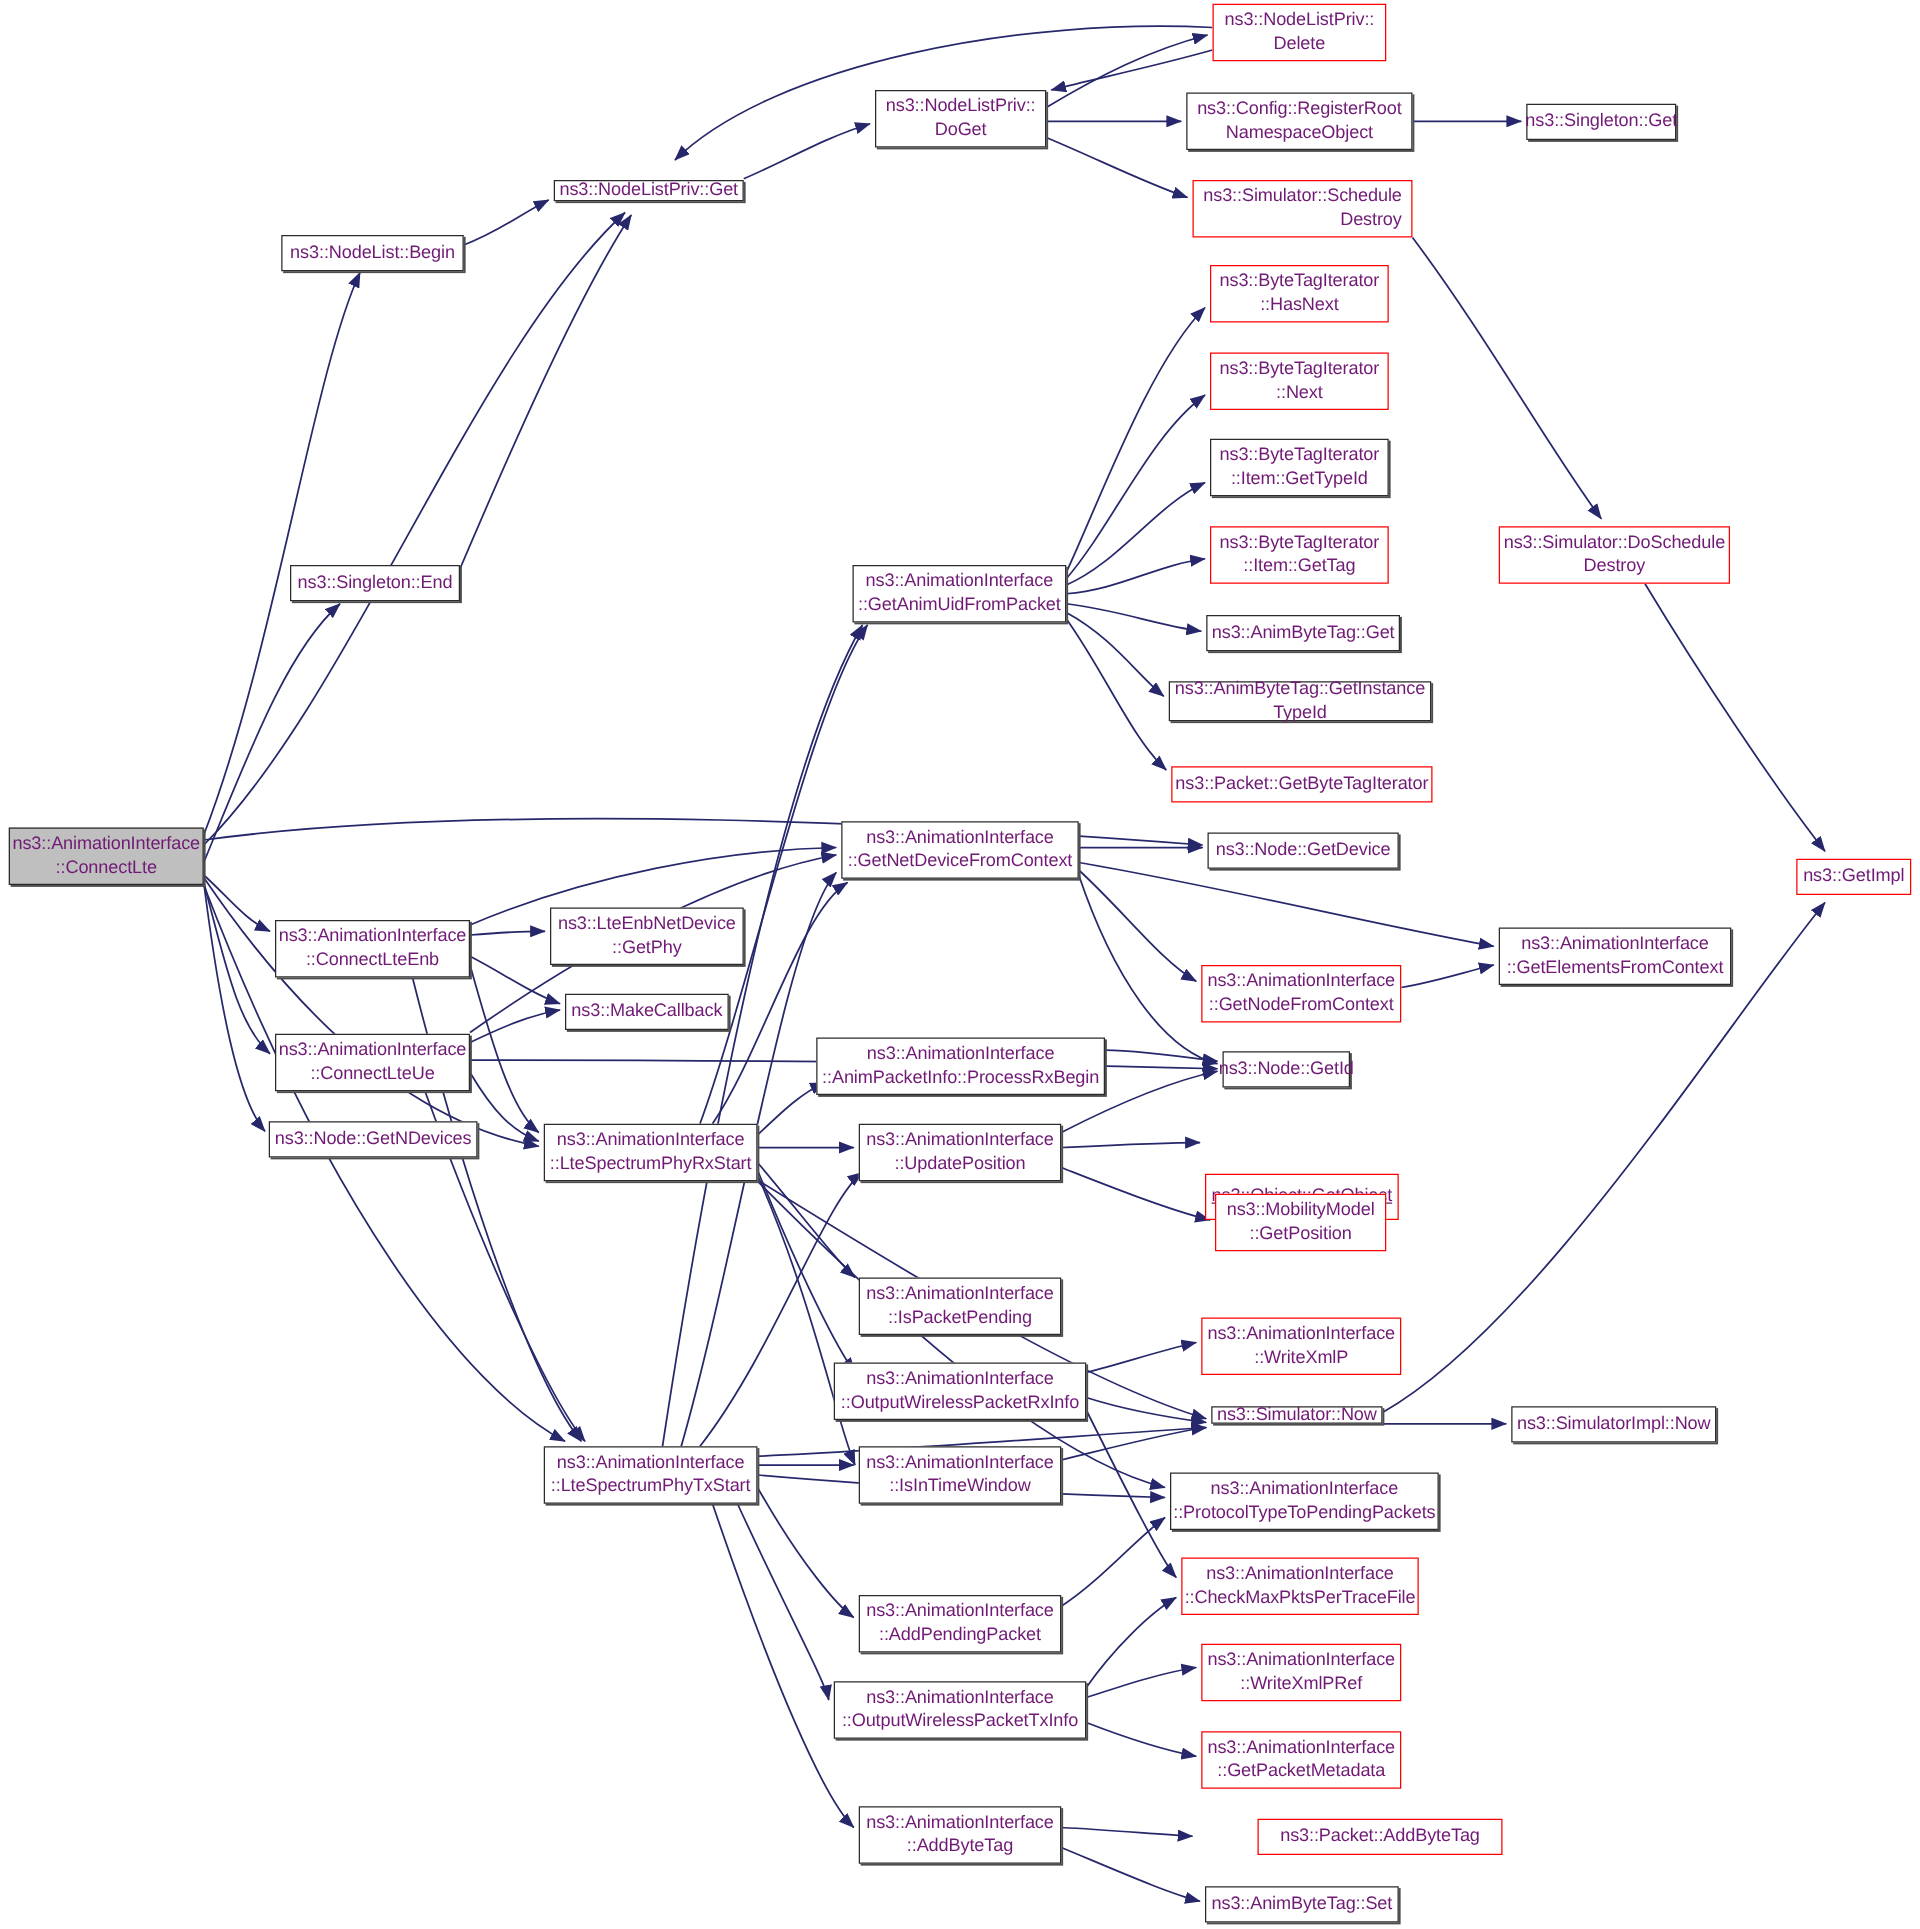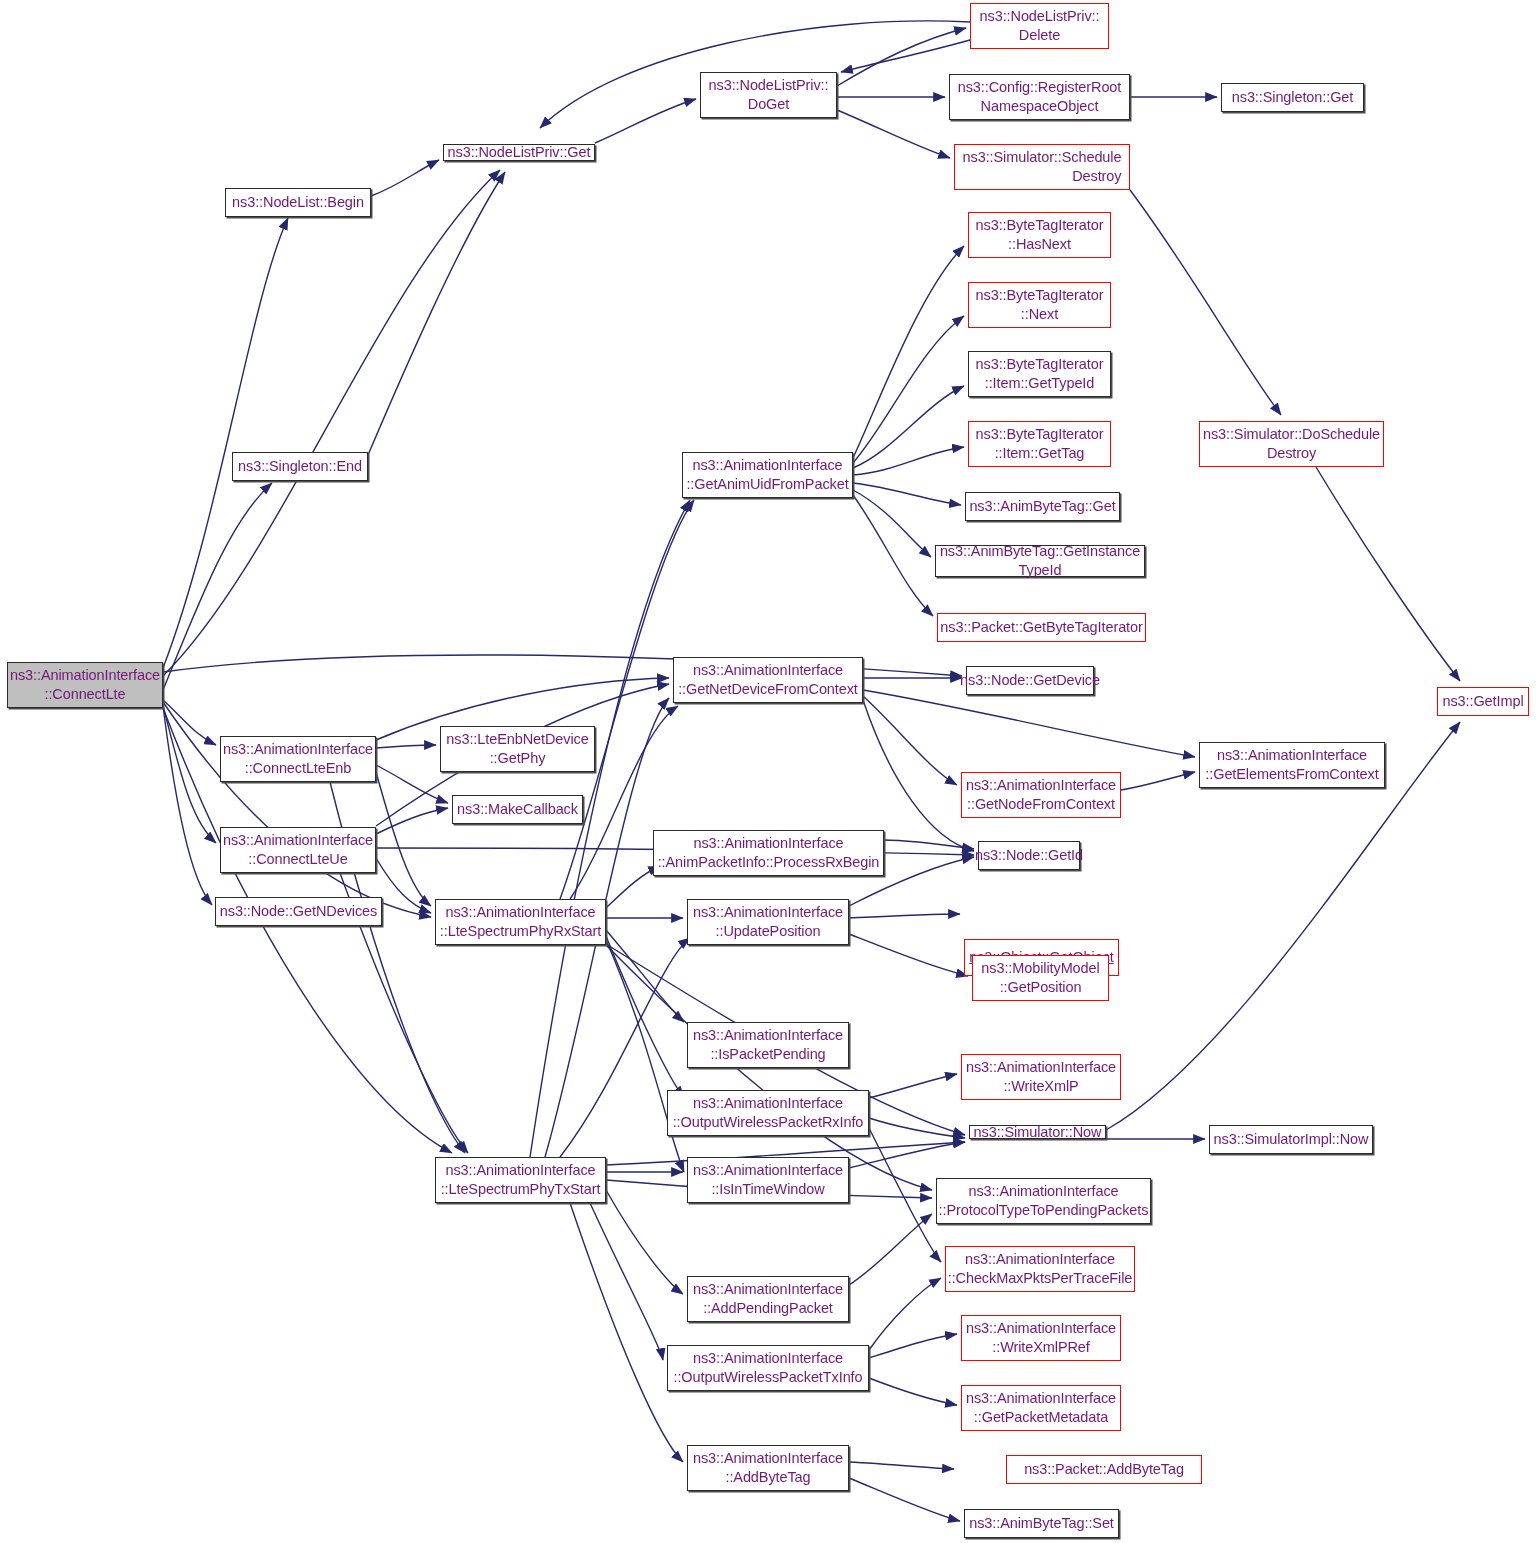--- a/index.html
+++ b/index.html
@@ -174,42 +174,42 @@
 ::ConnectLte</div>
       <div class="node black" style="left: 225px; top: 188px; width: 146px; height: 29px;">ns3::NodeList::Begin</div>
       <div class="node black" style="left: 232px; top: 452px; width: 136px; height: 29px;">ns3::Singleton::End</div>
       <div class="node black" style="left: 443px; top: 144px; width: 152px; height: 17px;">ns3::NodeListPriv::Get</div>
       <div class="node black" style="left: 700px; top: 72px; width: 137px; height: 46px;">ns3::NodeListPriv::
 DoGet</div>
       <div class="node red" style="left: 970px; top: 3px; width: 139px; height: 46px;">ns3::NodeListPriv::
 Delete</div>
       <div class="node black" style="left: 949px; top: 74px; width: 181px; height: 46px;">ns3::Config::RegisterRoot
 NamespaceObject</div>
-      <div class="node black" style="left: 1221px; top: 83px; width: 143px; height: 29px;">ns3::Singleton::Get</div>
+      <div class="node black" style="left: 1221px; top: 83px; width: 120px; height: 29px;">ns3::Singleton::Get</div>
       <div class="node red" style="left: 954px; top: 144px; width: 176px; height: 46px; text-align: right;">ns3::Simulator::Schedule
 Destroy</div>
       <div class="node red" style="left: 1199px; top: 421px; width: 185px; height: 46px;">ns3::Simulator::DoSchedule
 Destroy</div>
       <div class="node red" style="left: 968px; top: 212px; width: 143px; height: 46px;">ns3::ByteTagIterator
 ::HasNext</div>
       <div class="node red" style="left: 968px; top: 282px; width: 143px; height: 46px;">ns3::ByteTagIterator
 ::Next</div>
       <div class="node black" style="left: 968px; top: 351px; width: 143px; height: 46px;">ns3::ByteTagIterator
 ::Item::GetTypeId</div>
       <div class="node red" style="left: 968px; top: 421px; width: 143px; height: 46px;">ns3::ByteTagIterator
 ::Item::GetTag</div>
       <div class="node black" style="left: 965px; top: 492px; width: 155px; height: 29px;">ns3::AnimByteTag::Get</div>
       <div class="node black" style="left: 935px; top: 545px; width: 210px; height: 32px;">ns3::AnimByteTag::GetInstance
 TypeId</div>
       <div class="node red" style="left: 937px; top: 613px; width: 209px; height: 29px;">ns3::Packet::GetByteTagIterator</div>
       <div class="node black" style="left: 682px; top: 452px; width: 171px; height: 46px;">ns3::AnimationInterface
 ::GetAnimUidFromPacket</div>
       <div class="node black" style="left: 673px; top: 657px; width: 190px; height: 46px;">ns3::AnimationInterface
 ::GetNetDeviceFromContext</div>
-      <div class="node black" style="left: 966px; top: 666px; width: 128px; height: 29px;">ns3::Node::GetDevice</div>
+      <div class="node black" style="left: 966px; top: 666px; width: 153px; height: 29px;">ns3::Node::GetDevice</div>
       <div class="node black" style="left: 1199px; top: 742px; width: 186px; height: 46px;">ns3::AnimationInterface
 ::GetElementsFromContext</div>
       <div class="node red" style="left: 961px; top: 772px; width: 160px; height: 46px;">ns3::AnimationInterface
 ::GetNodeFromContext</div>
       <div class="node red" style="left: 1437px; top: 687px; width: 92px; height: 29px;">ns3::GetImpl</div>
       <div class="node black" style="left: 220px; top: 736px; width: 156px; height: 46px;">ns3::AnimationInterface
 ::ConnectLteEnb</div>
       <div class="node black" style="left: 220px; top: 827px; width: 156px; height: 46px;">ns3::AnimationInterface
 ::ConnectLteUe</div>
       <div class="node black" style="left: 440px; top: 726px; width: 155px; height: 46px;">ns3::LteEnbNetDevice

